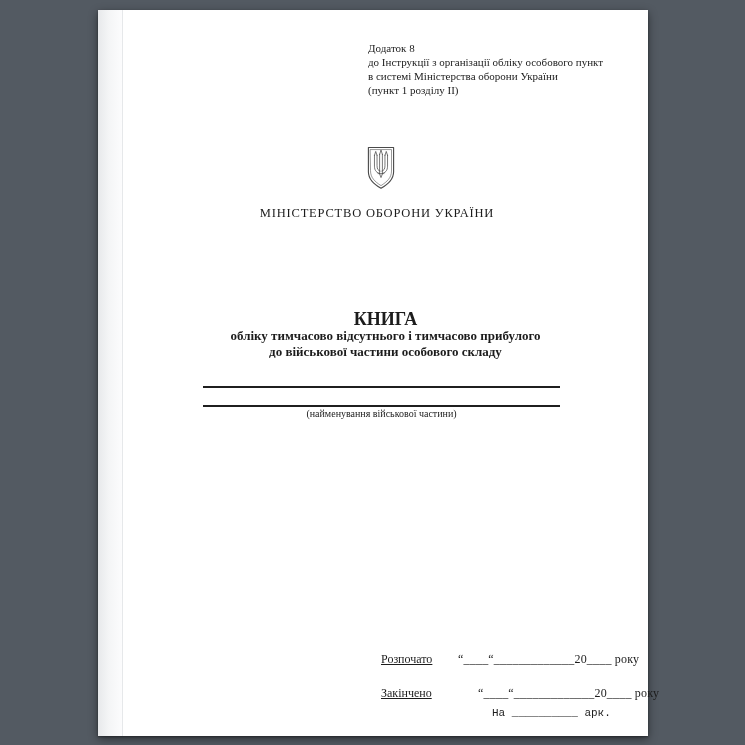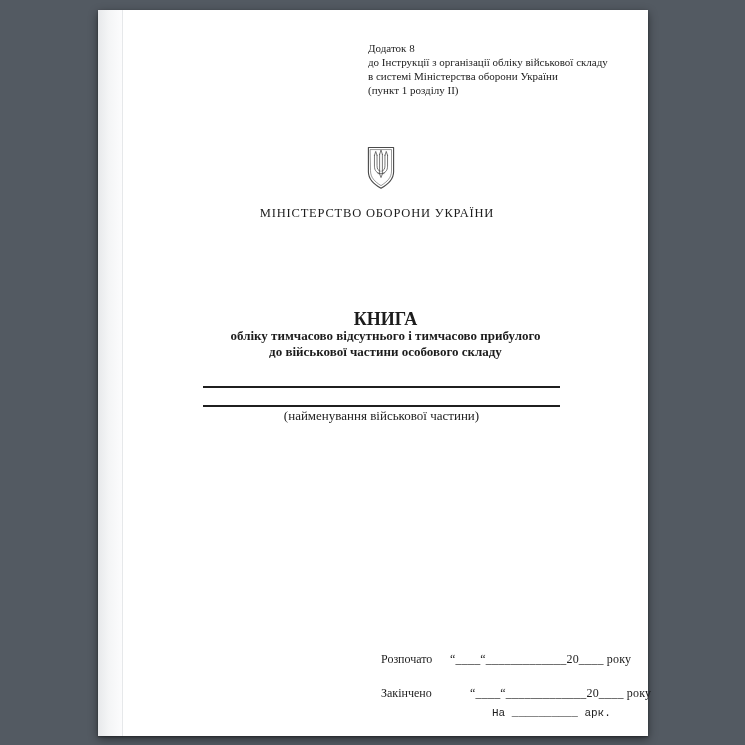--- a/index.html
+++ b/index.html
@@ -83,35 +83,36 @@
     border-top: 2px solid #1f1f1f;
   }
   .rule1 { top: 376px; }
   .rule2 { top: 395px; }
   .caption {
     position: absolute;
     left: 105px;
     width: 357px;
     top: 398px;
     text-align: center;
-    font-size: 13px;
+    font-size: 10px;
   }
   .fill-row {
     position: absolute;
     left: 283px;
     font-size: 12px;
     white-space: nowrap;
     display: flex;
   }
   .fill-row .lbl {
     display: inline-block;
     width: 57px;
+    text-decoration: underline;
   }
   .fill-row .val {
-    margin-left: 12px;
+    margin-left: 20px;
     letter-spacing: 0.2px;
   }
   .row-started  { top: 642px; }
   .row-finished { top: 676px; gap: 20px; }
   .sheets {
     position: absolute;
     left: 394px;
     top: 697px;
     font-size: 11px;
     white-space: nowrap;
@@ -121,21 +122,21 @@
 </head>
 <body>
 
 <div class="stage">
   <div class="page">
 
     <div class="spine"></div>
 
     <div class="appendix">
       <div>Додаток 8</div>
-      <div>до Інструкції з організації обліку військової складу</div>
+      <div>до Інструкції з організації обліку особового пункт</div>
       <div>в системі Міністерства оборони України</div>
       <div>(пункт 1 розділу ІІ)</div>
     </div>
 
     <div class="emblem">
       <svg viewBox="0 0 60 92" width="28" height="44" xmlns="http://www.w3.org/2000/svg">
         <g fill="none" stroke="#4a4a4a" stroke-linecap="round" stroke-linejoin="round">
           <path stroke-width="2.4" d="M3,2 H57 V54 C57,70 46,79.5 30,89.5 C14,79.5 3,70 3,54 Z"></path>
           <path stroke-width="1.2" d="M7.5,6.5 H52.5 V52.5 C52.5,66.5 43.5,75 30,83.8 C16.5,75 7.5,66.5 7.5,52.5 Z"></path>
           <g stroke-width="1.6">

